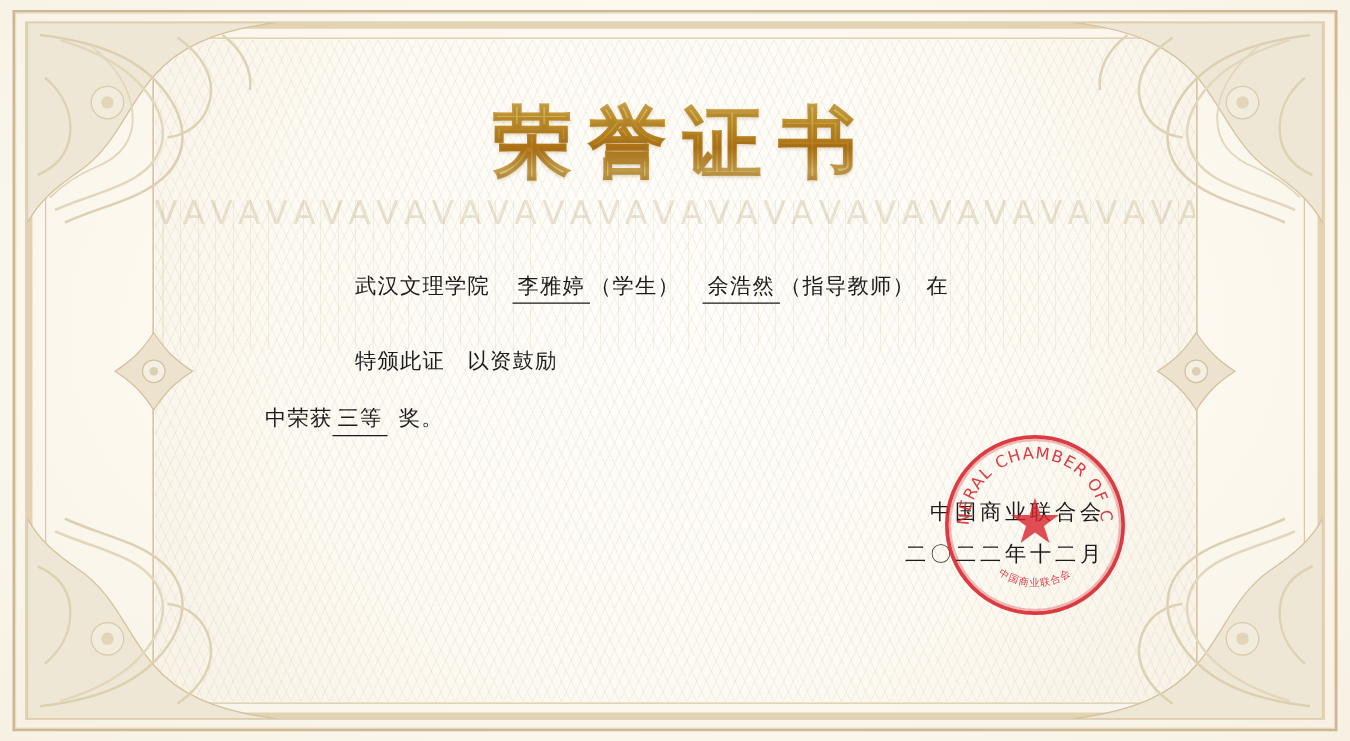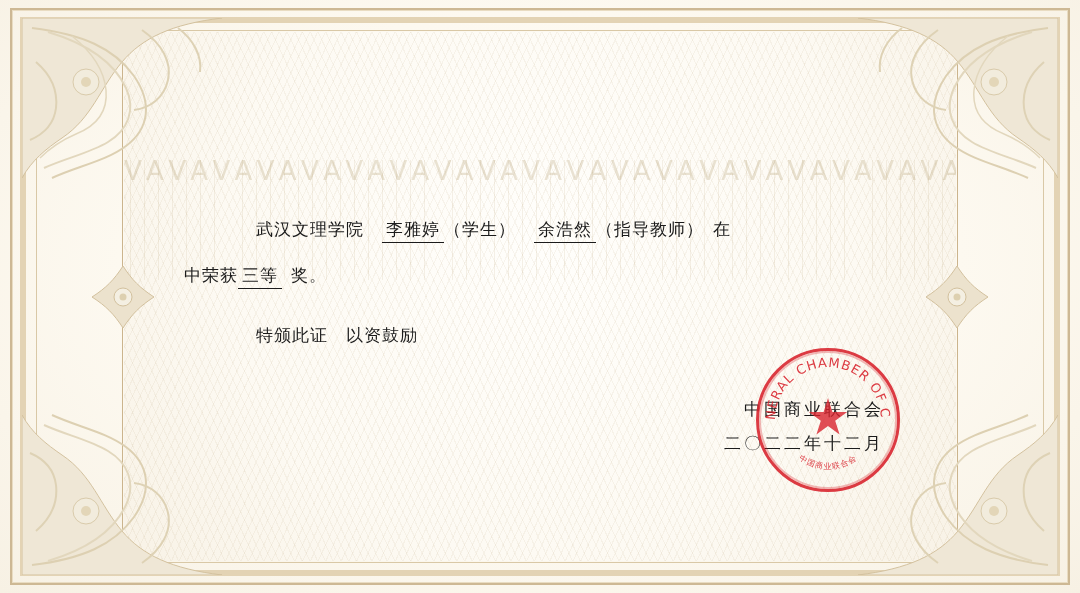--- a/index.html
+++ b/index.html
@@ -152,21 +152,21 @@
     background-clip: text;
     color: transparent;
     -webkit-text-stroke: 1px rgba(150,96,16,0.45);
     text-shadow: 0 2px 3px rgba(120,80,15,0.25);
     user-select: none;
   }
 
   
   .body-block {
     position: absolute;
-    left: 184px;
+    left: 212px;
     right: 185px;
     top: 206px;
     font-family: "DejaVu Sans", sans-serif;
     color: #1b1b1b;
     font-size: 17px;
     line-height: 46px;
     letter-spacing: 1px;
   }
   .line { white-space: nowrap; }
   .line-1 { padding-left: 72px; }
@@ -332,29 +332,30 @@
   <div class="medallion m-right">
     <svg width="70" height="70" viewBox="0 0 70 70" aria-hidden="true">
       <g fill="#e8dcc4" stroke="#d3c19e" stroke-width="1">
         <path d="M35,4 C44,18 52,26 66,35 C52,44 44,52 35,66 C26,52 18,44 4,35 C18,26 26,18 35,4 Z" fill="#ece2cd"></path>
         <circle cx="35" cy="35" r="9" fill="#f4efe2"></circle>
         <circle cx="35" cy="35" r="3.5" fill="#ddd0b0" stroke="none"></circle>
       </g>
     </svg>
   </div>
 
+  <div class="title">荣誉证书</div>
 
   <div class="body-block">
     <div class="line line-1">
       <span>武汉文理学院</span><span class="gap"></span><span class="ul">李雅婷</span><span>（学生）</span><span class="gap"></span><span class="ul">余浩然</span><span>（指导教师）</span><span class="gap-s"></span><span>在</span>
     </div>
+    <div class="line line-4">特颁此证　以资鼓励</div>
     <div class="line line-3">
       <span>中荣获</span><span class="ul">三等</span><span class="gap-s"></span><span>奖。</span>
     </div>
-    <div class="line line-4">特颁此证　以资鼓励</div>
   </div>
 
   <div class="issuer">中国商业联合会</div>
   <div class="issue-date">二〇二二年十二月</div>
 
   <div class="seal">
     <svg class="seal-arc-top" viewBox="0 0 138 138" aria-hidden="true">
       <defs>
         <path id="arcTop" d="M 16,69 A 53,53 0 0 1 122,69"></path>
         <path id="arcBottom" d="M 20,69 A 49,49 0 0 0 118,69"></path>

